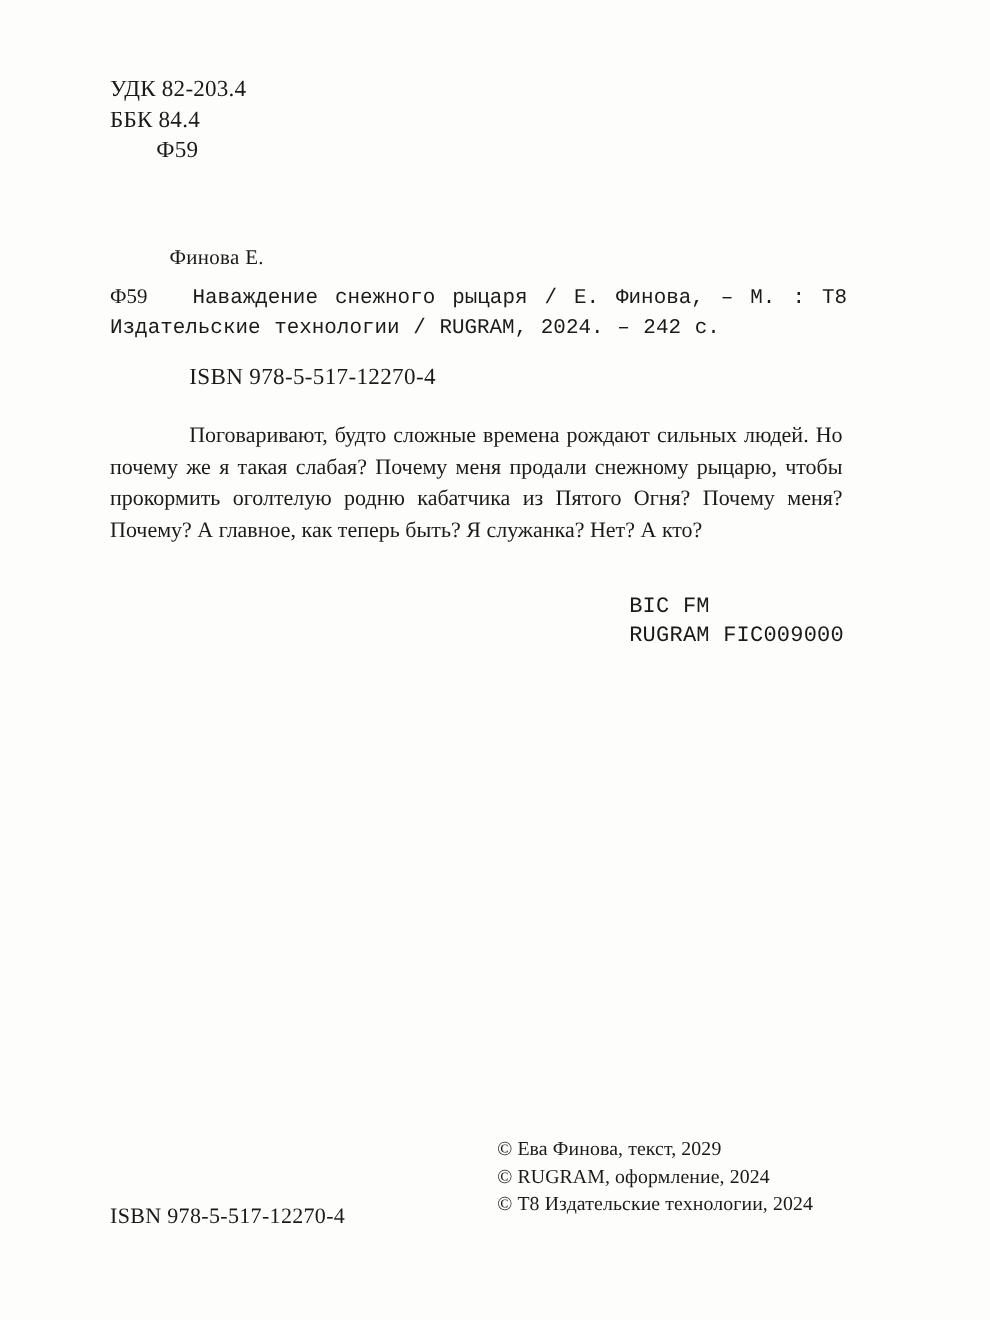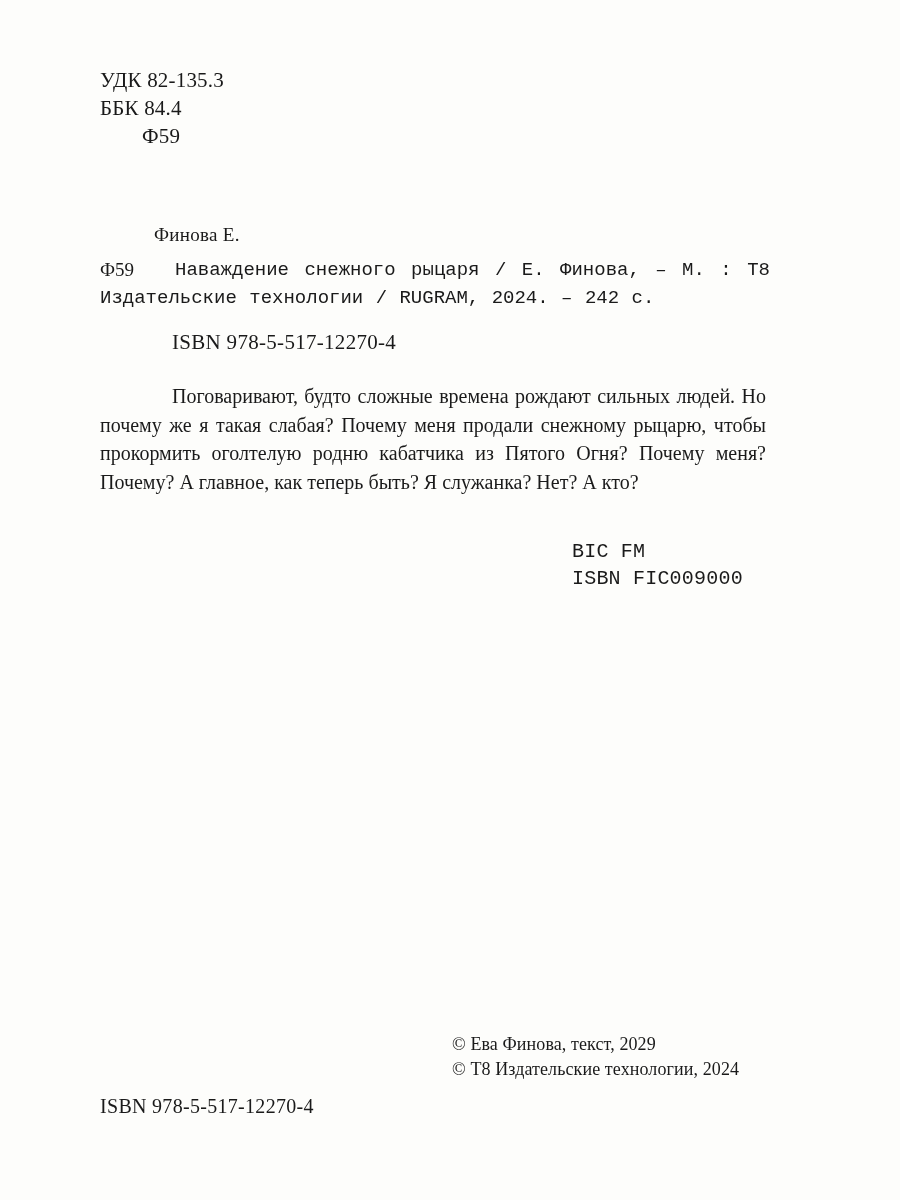--- a/index.html
+++ b/index.html
@@ -124,42 +124,43 @@
     font-size: 20px;
     letter-spacing: 0.3px;
   }
 </style>
 </head>
 <body>
 
 <div class="page">
 
   <div class="classification">
-    <div class="line">УДК 82-135.3</div>
+    <div class="line">УДК 82-203.4</div>
     <div class="line">ББК 84.4</div>
     <div class="line indent">Ф59</div>
   </div>
 
   <div class="biblio">
     <div class="author-line">Финова Е.</div>
     <div class="record">
       <span class="shelf">Ф59</span>
       <span class="record-text">Наваждение снежного рыцаря / Е. Финова, – М. : Т8 Издательские технологии / RUGRAM, 2024. – 242 с.</span>
     </div>
   </div>
 
   <div class="isbn-main">ISBN 978-5-517-12270-4</div>
 
   <div class="annotation">Поговаривают, будто сложные времена рождают сильных людей. Но почему же я такая слабая? Почему меня продали снежному рыцарю, чтобы прокормить оголтелую родню кабатчика из Пятого Огня? Почему меня? Почему? А главное, как теперь быть? Я служанка? Нет? А кто?</div>
 
   <div class="codes">
     <div>BIC FM</div>
-    <div>ISBN FIC009000</div>
+    <div>RUGRAM FIC009000</div>
   </div>
 
   <div class="copyright">
     <div>© Ева Финова, текст, 2029</div>
+    <div>© RUGRAM, оформление, 2024</div>
     <div>© Т8 Издательские технологии, 2024</div>
   </div>
 
   <div class="isbn-bottom">ISBN 978-5-517-12270-4</div>
 
 </div>
 
 </body></html>

